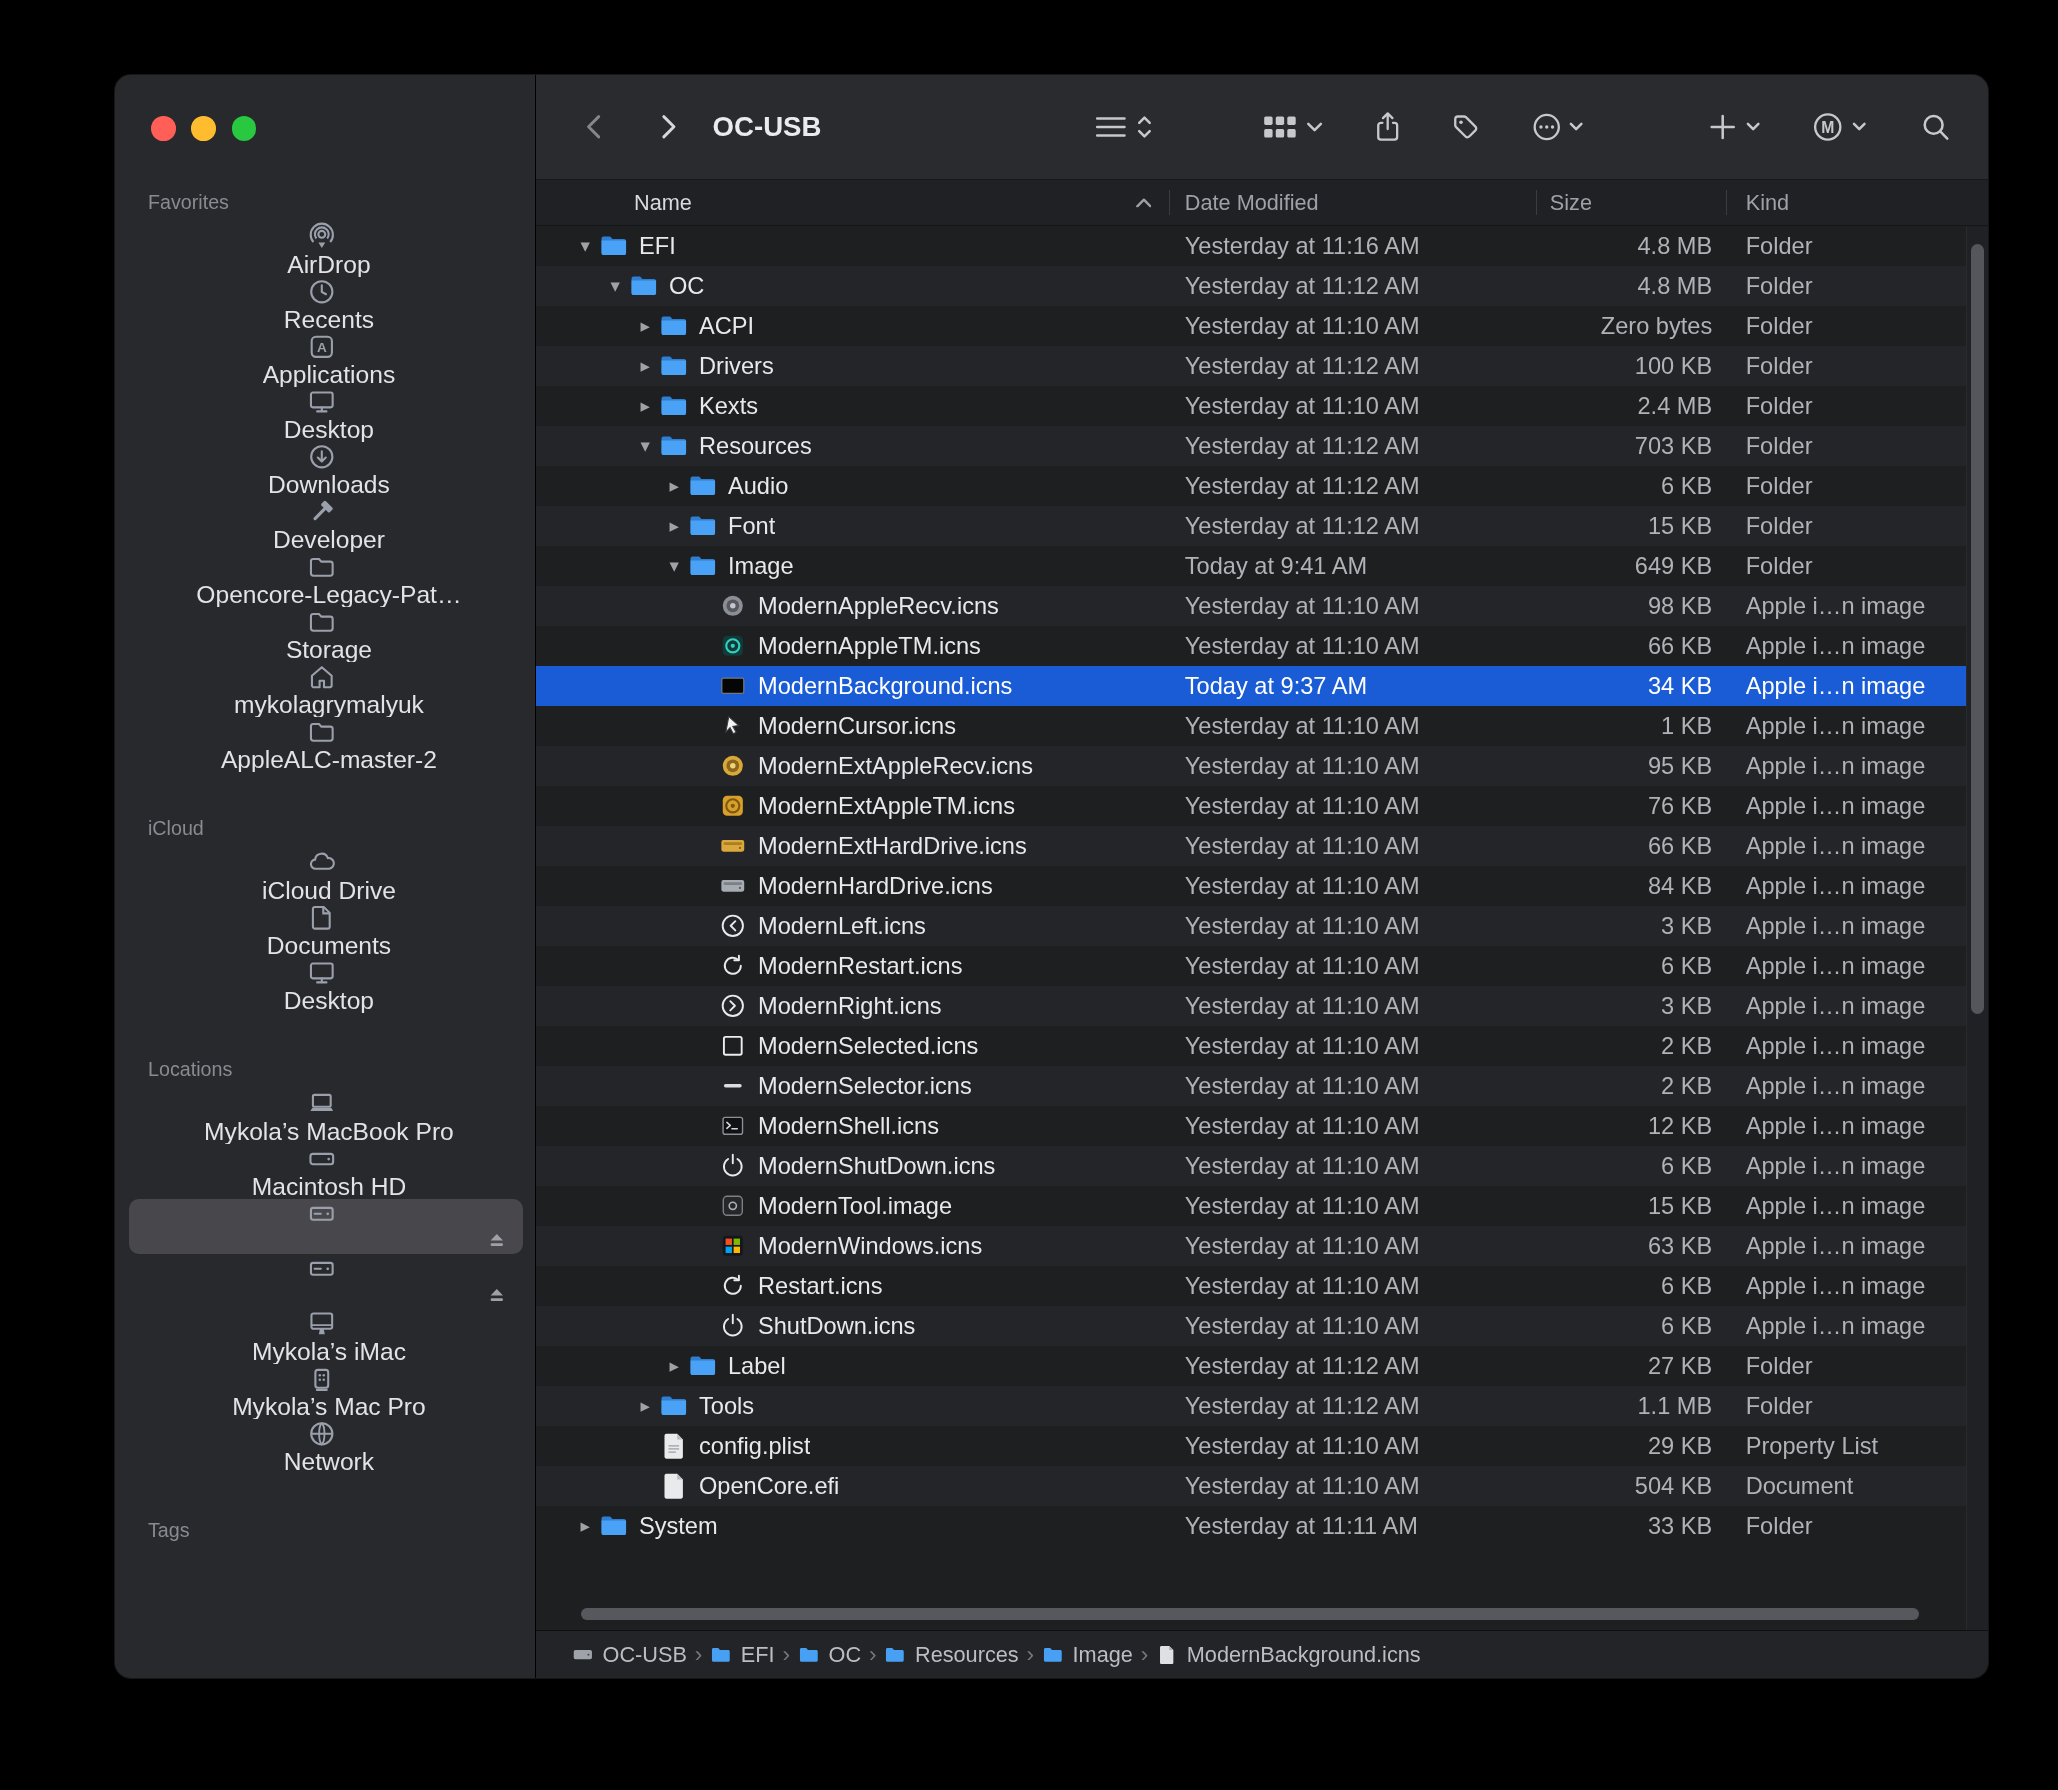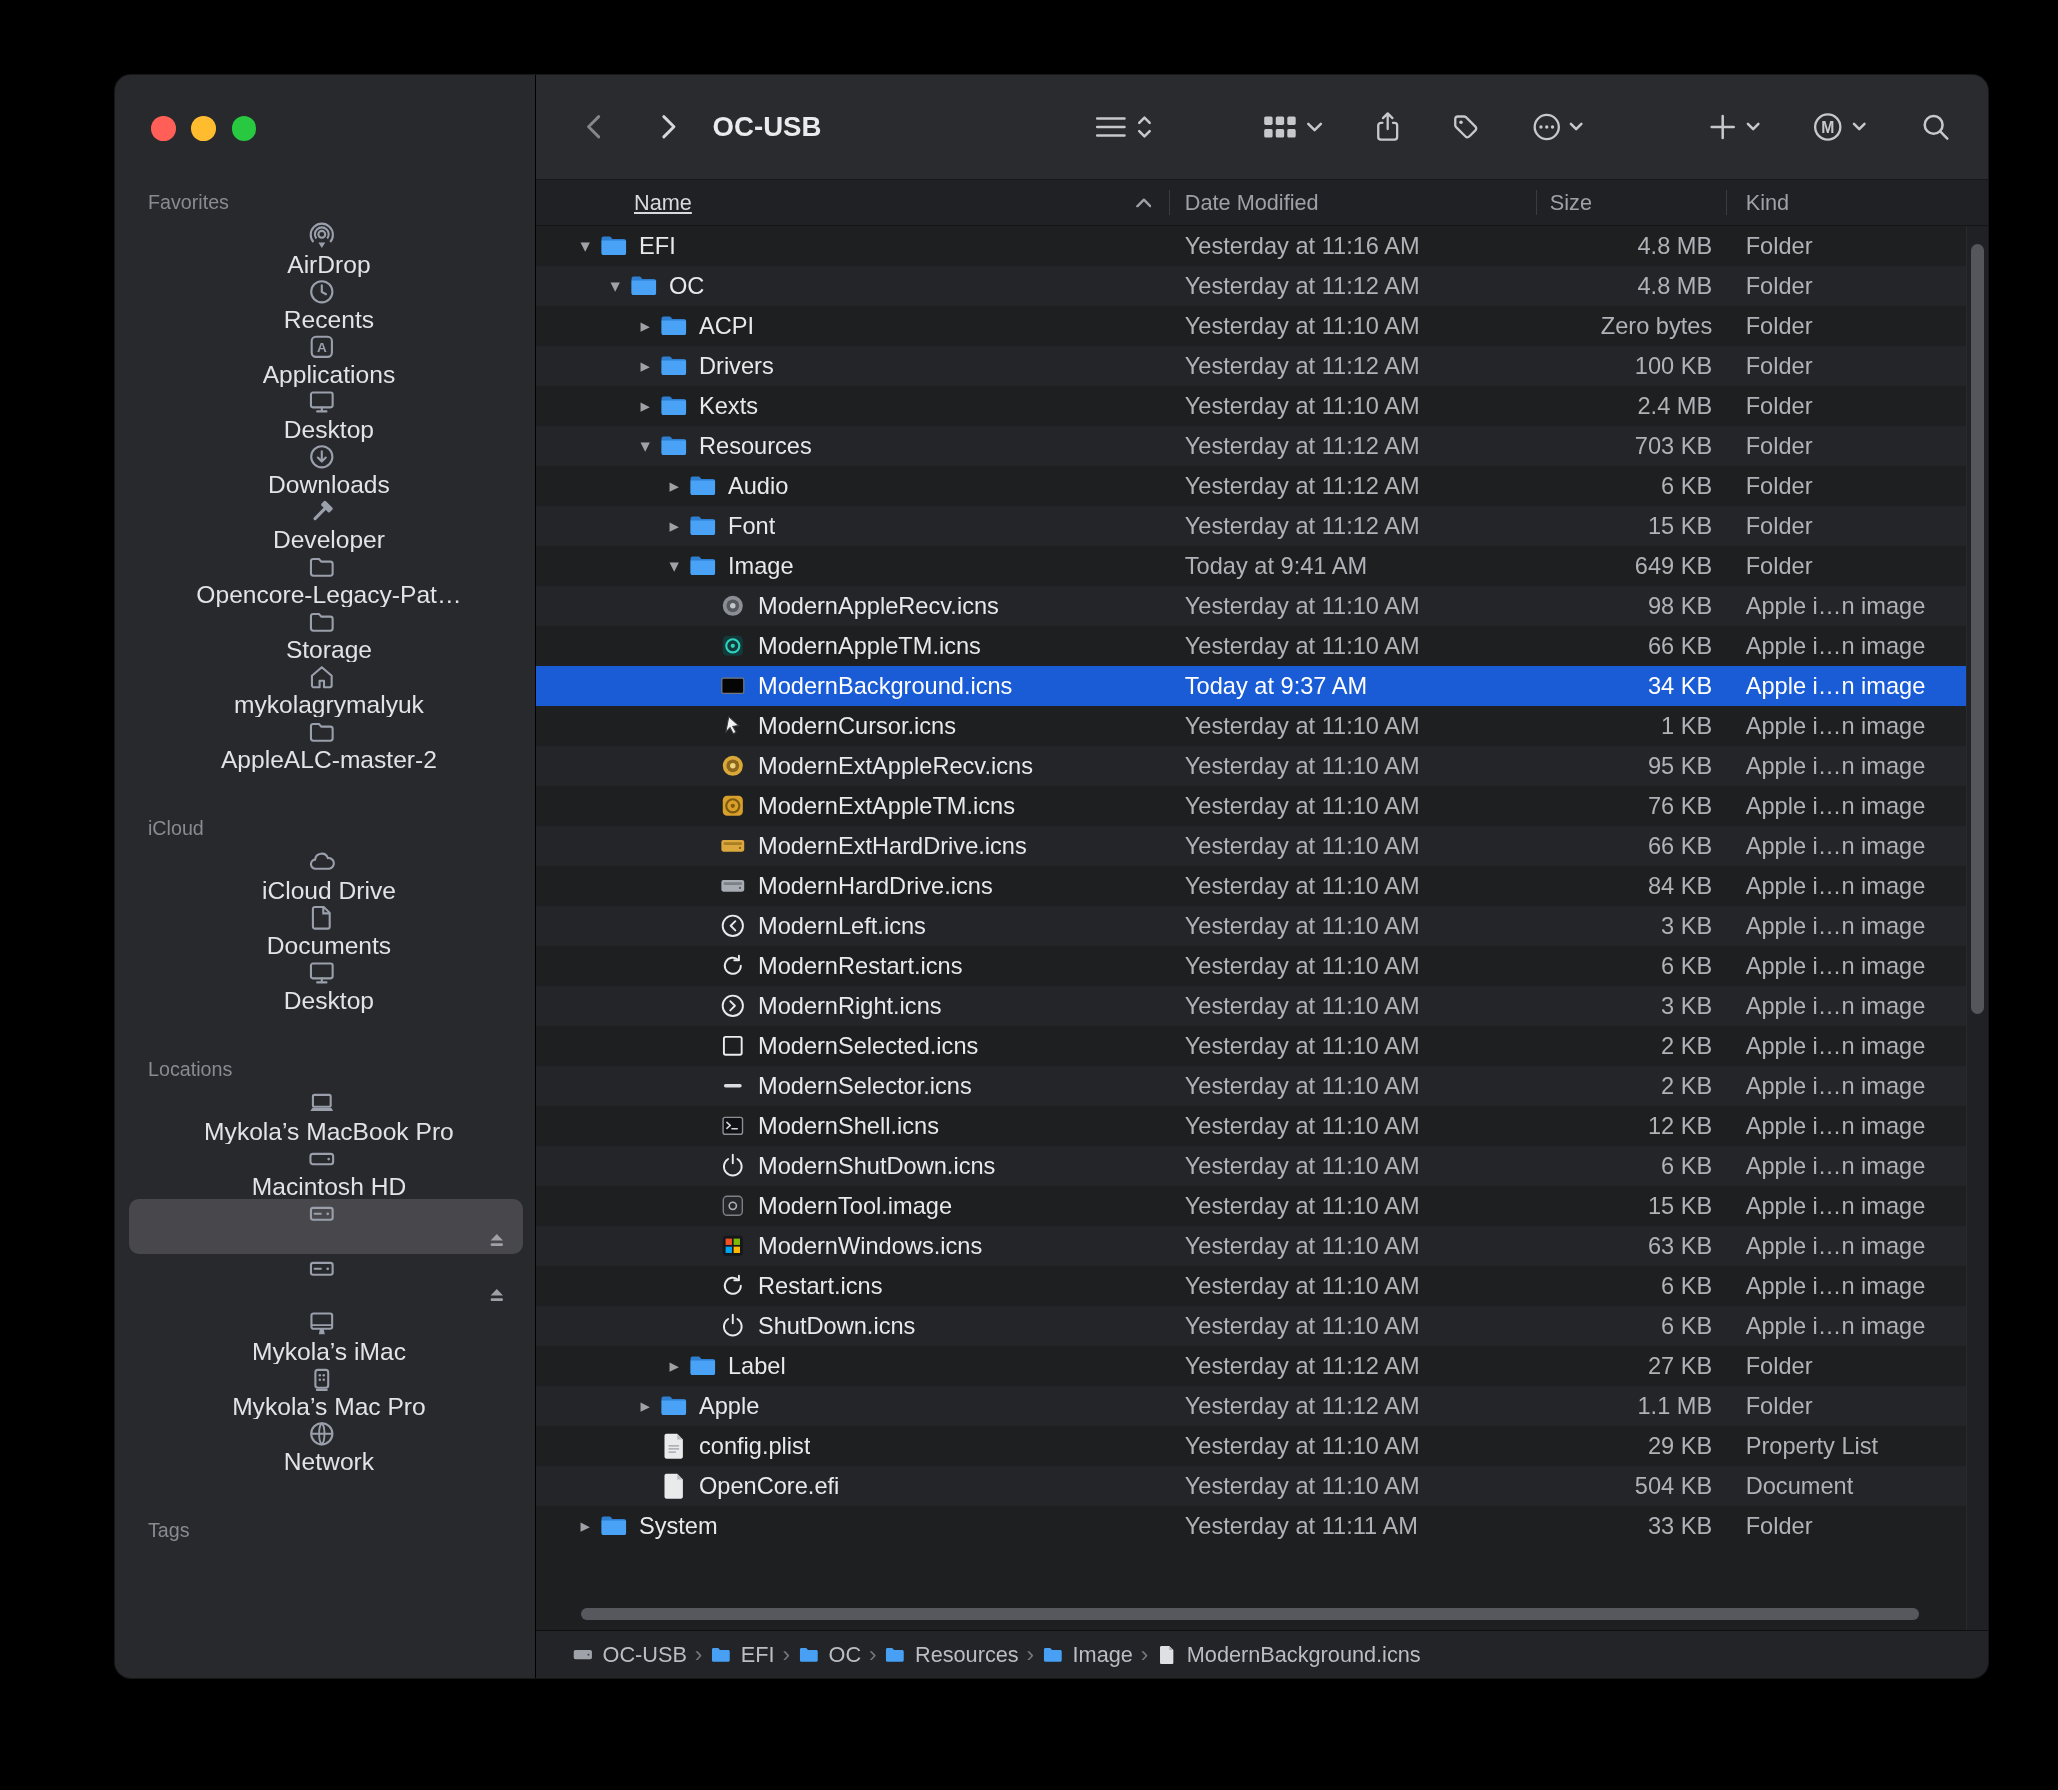--- a/index.html
+++ b/index.html
@@ -38,21 +38,21 @@
   .tb-btn.dim{color:#84868b;}
   .tb-btn.bright{color:#d6d7da;}
   .tb-btn svg{height:31.5px;width:auto;display:block;}
   .tb-abs{position:absolute;top:50%;transform:translateY(-50%);}
 
   .list-header{height:46px;flex:none;background:#202125;display:grid;
     grid-template-columns:633px 367px 190px 1fr;align-items:stretch;
     border-bottom:1px solid #151619;font-size:21.7px;color:#9fa1a6;}
   .hcell{position:relative;display:flex;align-items:center;white-space:nowrap;}
   .hcell + .hcell::before{content:"";position:absolute;left:0;top:9.9px;bottom:9.9px;width:1px;background:#3b3c41;}
-  .h-name{padding-left:98px;color:#d9dadd;text-decoration:underline;}
+  .h-name{padding-left:98px;color:#d9dadd;}
   .h-date{padding-left:15.8px;}
   .h-size{padding-left:13.8px;}
   .h-kind{padding-left:19.7px;}
   .sort{position:absolute;right:17.7px;top:50%;transform:translateY(-50%);display:flex;}
 
   .list-body{flex:1;background:#1e1f21;overflow:hidden;}
   .row{height:40px;display:grid;grid-template-columns:633px 367px 190px 1fr;align-items:center;font-size:23.6px;}
   .row:nth-child(odd){background:#1e1f21;}
   .row:nth-child(even){background:#242528;}
   .row.selected{background:#1a5cd6;}
@@ -869,21 +869,21 @@
         </div>
         <div class="row ">
           <div class="cell c-name" style="padding-left:96px">
             <span class="disc">▸</span>
             <span class="ficon">
               <svg viewBox="0 0 28 28">
                 <path d="M2.4 7.2c0-1.1.9-2 2-2h6.1l2.2 2.3h10.9c1.1 0 2 .9 2 2v11.3c0 1.1-.9 2-2 2H4.4c-1.1 0-2-.9-2-2V7.2z" fill="#2e7fd2"></path>
                 <path d="M2.4 9h23.2v11.8c0 1.1-.9 2-2 2H4.4c-1.1 0-2-.9-2-2V9z" fill="#4aa2f6"></path>
               </svg>
             </span>
-            <span class="fname">Apple</span>
+            <span class="fname">Tools</span>
           </div>
           <div class="cell c-date">Yesterday at 11:12 AM</div>
           <div class="cell c-size">1.1 MB</div>
           <div class="cell c-kind">Folder</div>
         </div>
         <div class="row ">
           <div class="cell c-name" style="padding-left:96px">
             <span class="disc"></span>
             <span class="ficon">
               <svg viewBox="0 0 28 28">

